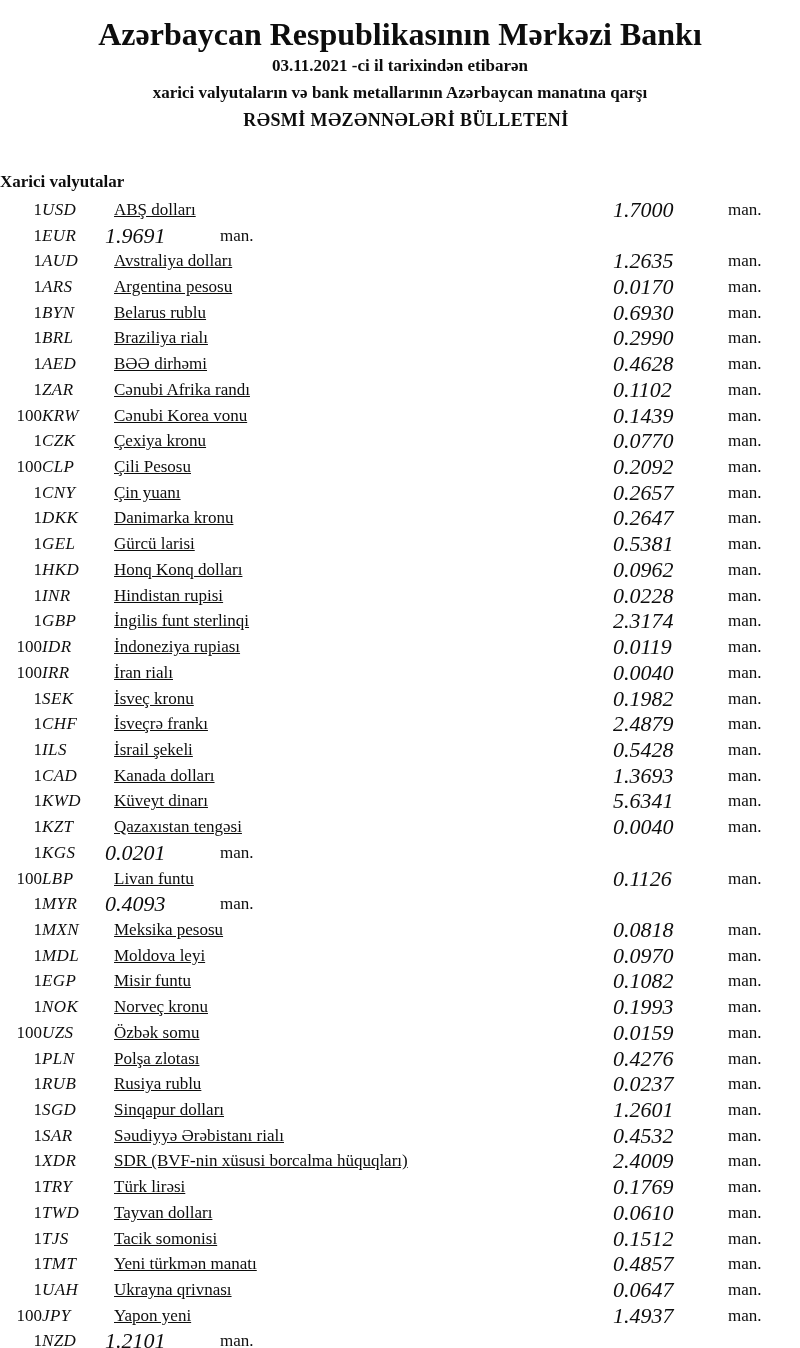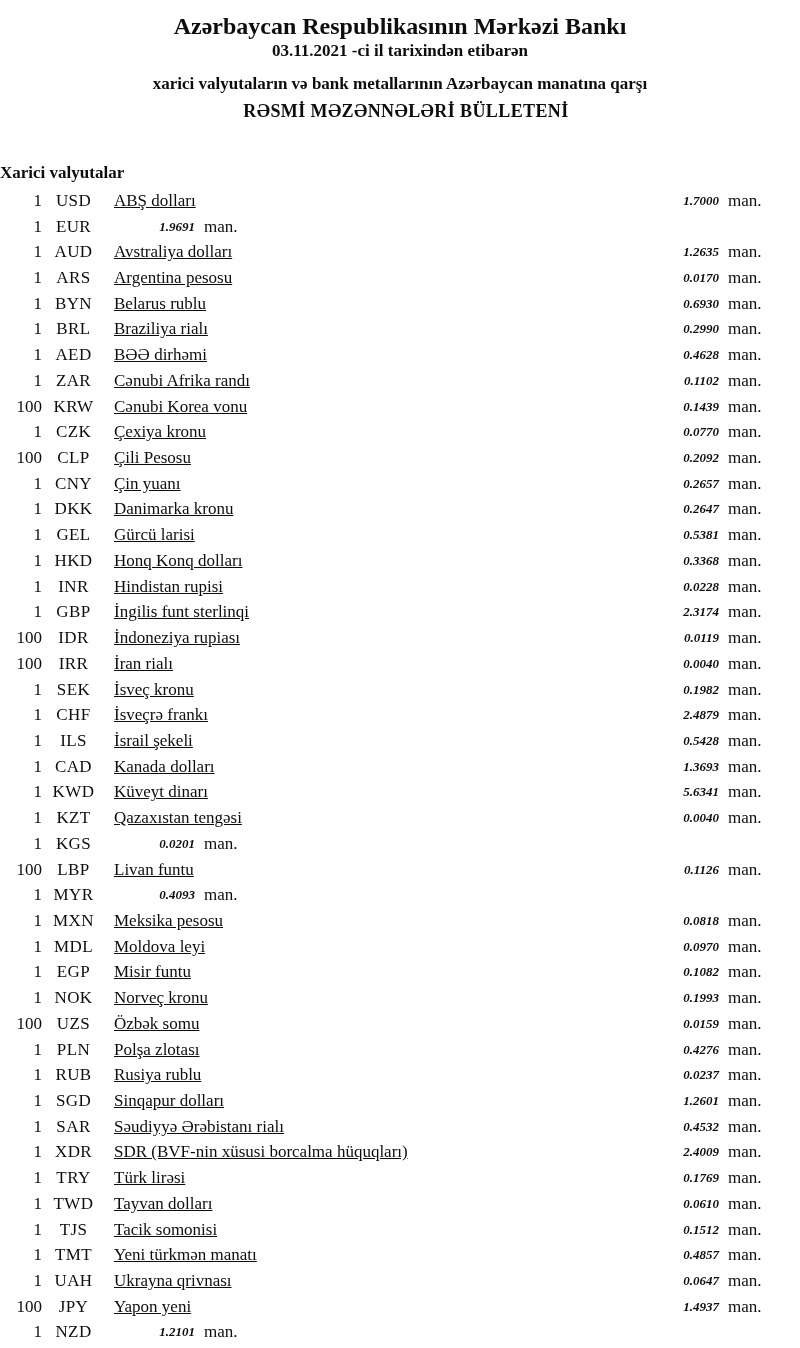--- a/index.html
+++ b/index.html
@@ -12,32 +12,32 @@
     width: 800px;
     height: 1348px;
     background: #ffffff;
     color: #0d0d0d;
     font-family: "Liberation Serif", "DejaVu Serif", serif;
     overflow: hidden;
   }
   .doc-header { text-align: center; }
   .bank-title {
     margin: 0;
-    padding-top: 12px;
-    font-size: 24px;
+    padding-top: 20px;
+    font-size: 32px;
     font-weight: bold;
     line-height: 28px;
   }
   .hline {
     font-weight: bold;
     font-size: 17px;
     line-height: 22px;
   }
-  .date-line   { }
-  .scope-line  { margin-top: 11px; }
+  .date-line   { margin-top: 7px; }
+  .scope-line  { margin-top: 5px; }
   .bulletin-line {
     margin-top: 5px;
     font-size: 18px;
     letter-spacing: 0.4px;
     padding-left: 12px;
   }
   .section-title {
     margin-top: 40px;
     text-align: left;
     font-weight: bold;
@@ -56,41 +56,40 @@
     white-space: nowrap;
   }
   .qty {
     flex: none;
     width: 42px;
     text-align: right;
   }
   .code {
     flex: none;
     width: 63px;
-    text-align: center;
     letter-spacing: 0.4px;
+    font-style: italic;
   }
   .name {
     flex: 1;
     padding-left: 9px;
     overflow: hidden;
     text-decoration: underline;
   }
   .rate {
     flex: none;
     width: 90px;
-    text-align: right;
-    font-weight: bold;
+    font-weight: normal;
     font-style: italic;
-    font-size: 13px;
+    font-size: 22px;
   }
   .unit {
     flex: none;
     width: 44px;
-    margin-left: 9px;
+    margin-left: 25px;
   }
 </style>
 </head>
 <body>
 
 <div class="page">
 
   <header class="doc-header">
     <h1 class="bank-title">Azərbaycan Respublikasının Mərkəzi Bankı</h1>
     <div class="hline date-line">03.11.2021 -ci il tarixindən etibarən</div>
@@ -209,21 +208,21 @@
       <span class="code">GEL</span>
       <span class="name">Gürcü larisi</span>
       <span class="rate">0.5381</span>
       <span class="unit">man.</span>
     </div>
 
     <div class="row">
       <span class="qty">1</span>
       <span class="code">HKD</span>
       <span class="name">Honq Konq dolları</span>
-      <span class="rate">0.3368</span>
+      <span class="rate">0.0962</span>
       <span class="unit">man.</span>
     </div>
 
     <div class="row">
       <span class="qty">1</span>
       <span class="code">INR</span>
       <span class="name">Hindistan rupisi</span>
       <span class="rate">0.0228</span>
       <span class="unit">man.</span>
     </div>

